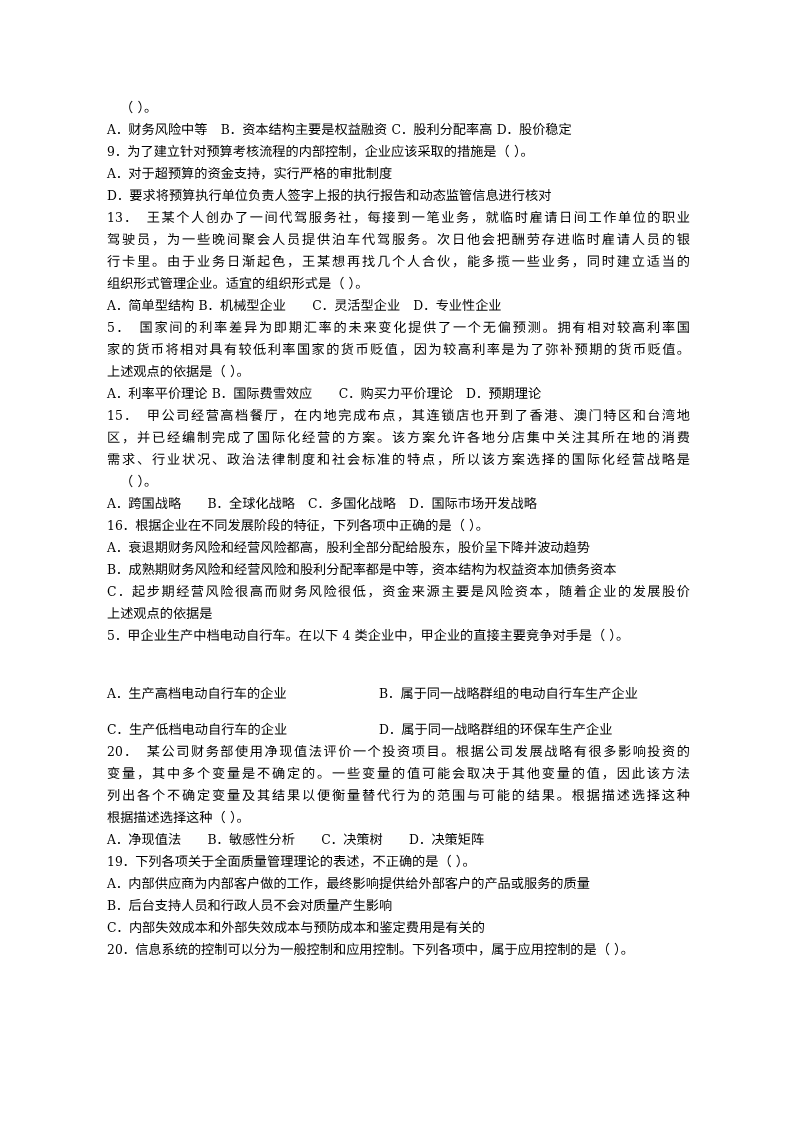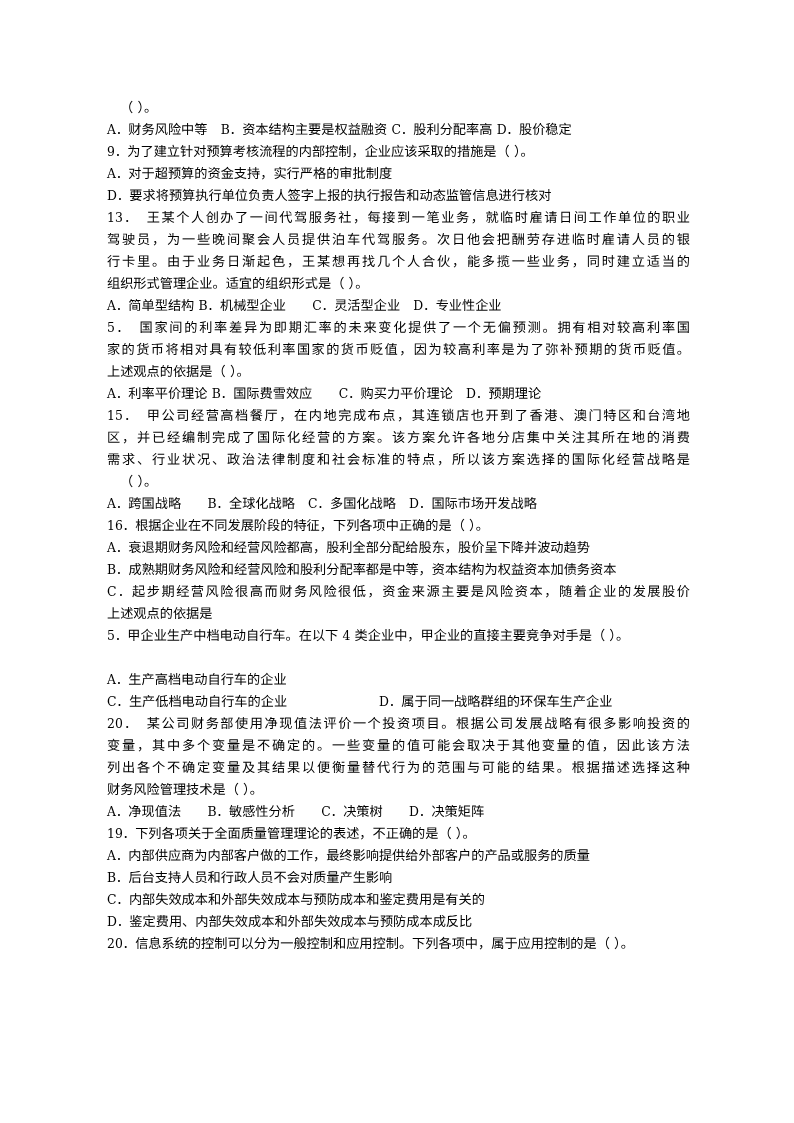--- a/index.html
+++ b/index.html
@@ -62,20 +62,21 @@
     height: 22px;
   }
 
   
   .optrow {
     height: 22px;
     line-height: 22px;
     font-size: 13.2px;
     position: relative;
     white-space: pre;
+    margin-top: 14px;
   }
   .optrow .colA {
     position: absolute;
     left: 0;
     top: 0;
   }
   .optrow .colB {
     position: absolute;
     left: 272px;
     top: 0;
@@ -120,34 +121,34 @@
     <div class="line"><span class="lat">16．</span>根据企业在不同发展阶段的特征，下列各项中正确的是（ ）。</div>
     <div class="line"><span class="lat">A．</span>衰退期财务风险和经营风险都高，股利全部分配给股东，股价呈下降并波动趋势</div>
     <div class="line"><span class="lat">B．</span>成熟期财务风险和经营风险和股利分配率都是中等，资本结构为权益资本加债务资本</div>
     <div class="line just"><span class="lat">C．</span>起步期经营风险很高而财务风险很低，资金来源主要是风险资本，随着企业的发展股价</div>
     <div class="line">上述观点的依据是</div>
 
     <div class="line"><span class="lat">5．</span>甲企业生产中档电动自行车。在以下 <span class="lat">4</span> 类企业中，甲企业的直接主要竞争对手是（ ）。</div>
     <div class="line blank"></div>
     <div class="optrow">
       <span class="colA"><span class="lat">A．</span>生产高档电动自行车的企业</span>
+      <span class="colB"><span class="lat">B．</span>属于同一战略群组的电动自行车生产企业</span>
     </div>
     <div class="optrow">
       <span class="colA"><span class="lat">C．</span>生产低档电动自行车的企业</span>
       <span class="colB"><span class="lat">D．</span>属于同一战略群组的环保车生产企业</span>
     </div>
 
     <div class="line just"><span class="lat">20．</span>　某公司财务部使用净现值法评价一个投资项目。根据公司发展战略有很多影响投资的</div>
     <div class="line just">变量，其中多个变量是不确定的。一些变量的值可能会取决于其他变量的值，因此该方法</div>
     <div class="line just">列出各个不确定变量及其结果以便衡量替代行为的范围与可能的结果。根据描述选择这种</div>
-    <div class="line">财务风险管理技术是（ ）。</div>
+    <div class="line">根据描述选择这种（ ）。</div>
     <div class="line"><span class="lat">A．</span>净现值法　　<span class="lat">B．</span>敏感性分析　　<span class="lat">C．</span>决策树　　<span class="lat">D．</span>决策矩阵</div>
 
     <div class="line"><span class="lat">19．</span>下列各项关于全面质量管理理论的表述，不正确的是（ ）。</div>
     <div class="line"><span class="lat">A．</span>内部供应商为内部客户做的工作，最终影响提供给外部客户的产品或服务的质量</div>
     <div class="line"><span class="lat">B．</span>后台支持人员和行政人员不会对质量产生影响</div>
     <div class="line"><span class="lat">C．</span>内部失效成本和外部失效成本与预防成本和鉴定费用是有关的</div>
-    <div class="line"><span class="lat">D．</span>鉴定费用、内部失效成本和外部失效成本与预防成本成反比</div>
 
     <div class="line"><span class="lat">20．</span>信息系统的控制可以分为一般控制和应用控制。下列各项中，属于应用控制的是（ ）。</div>
 
   </div>
 </div>
 
 </body></html>

